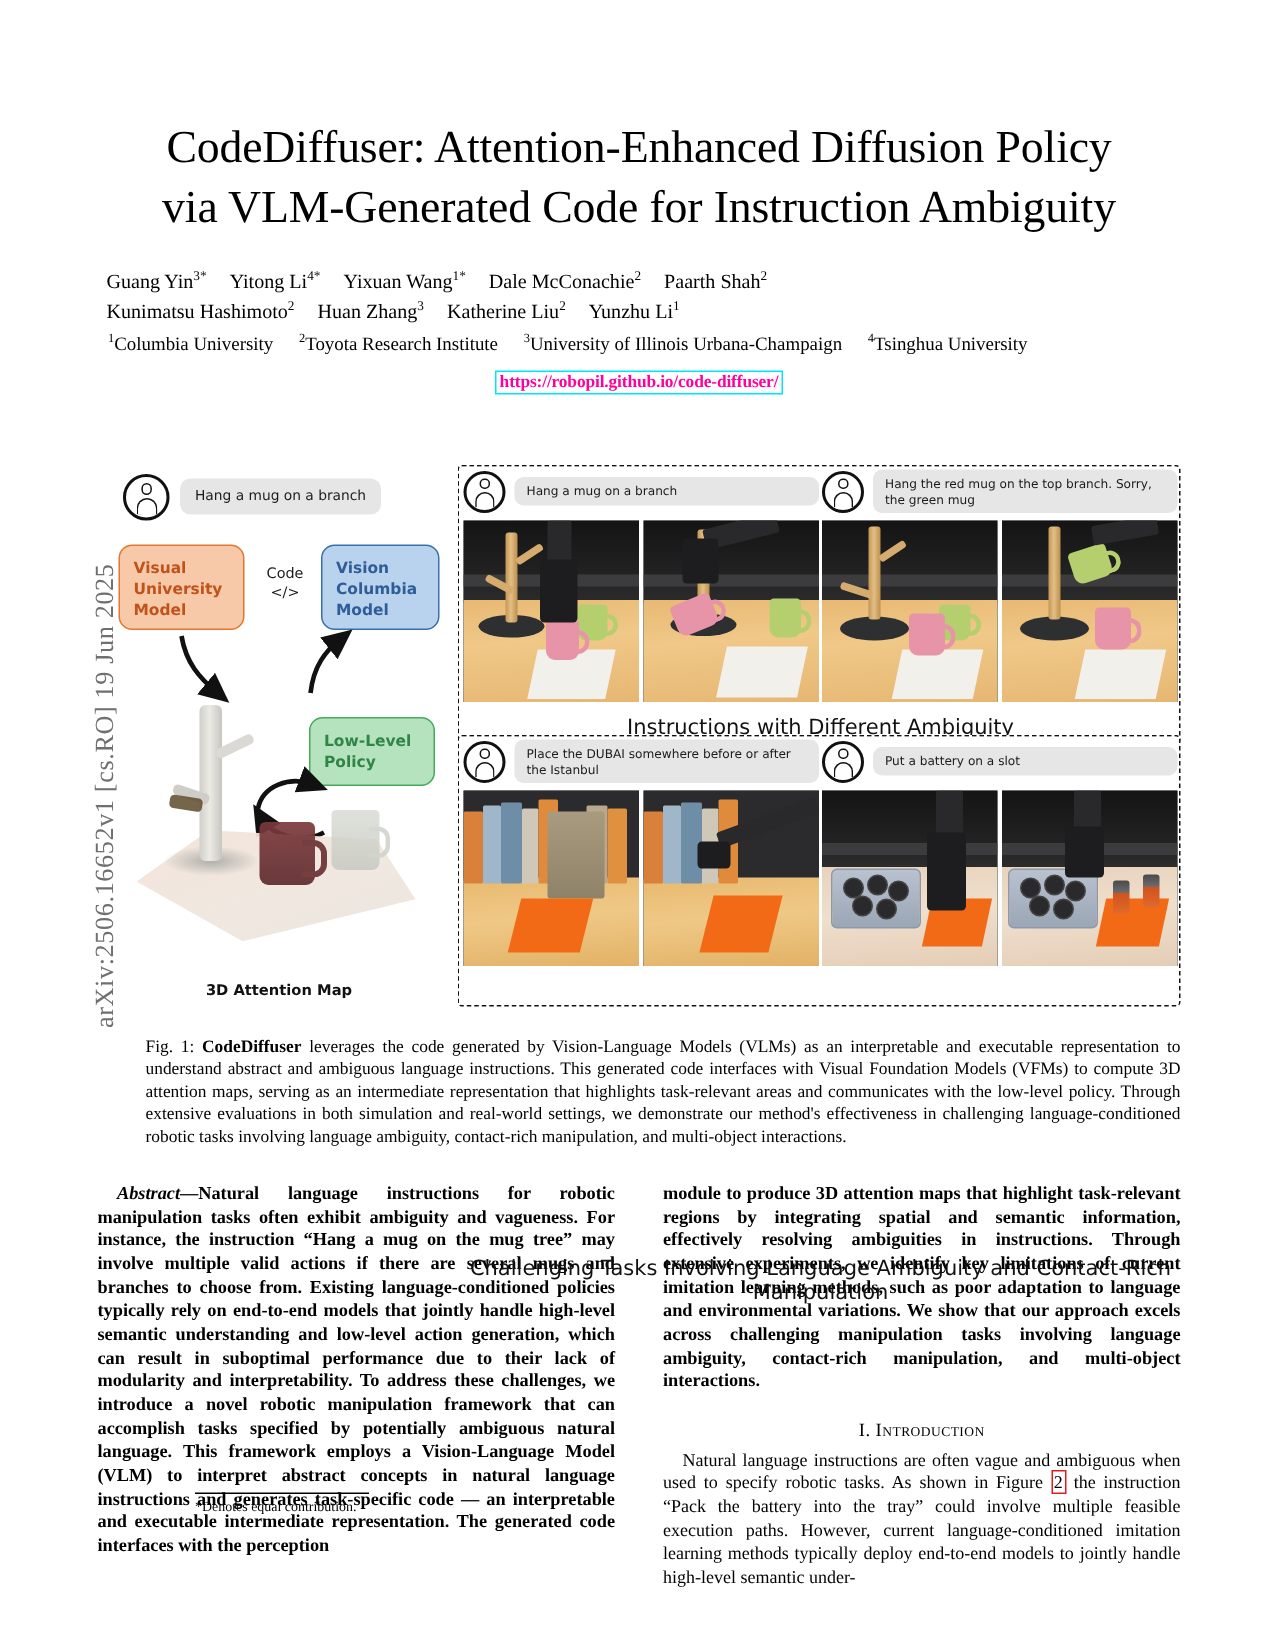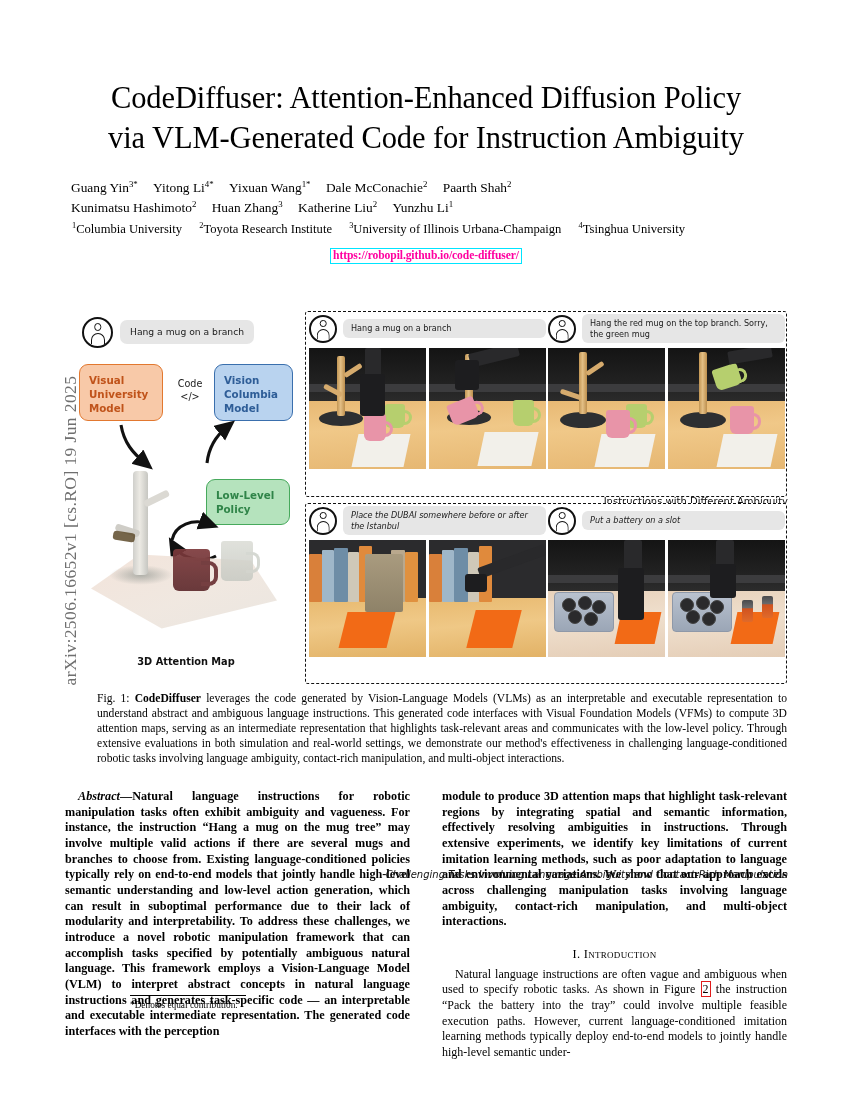--- a/index.html
+++ b/index.html
@@ -301,21 +301,21 @@
   .dash-panel {
     position: absolute;
     left: 0;
     width: 482px;
     border: 1.7px dashed #111;
     border-radius: 3px;
     box-sizing: border-box;
     background: #fff;
   }
   .dash-top { top: 0; height: 186px; }
-  .dash-bottom { top: 192px; height: 181px; font-style: italic; }
+  .dash-bottom { top: 180px; height: 181px; }
 
   .pair {
     position: absolute;
     width: 237px;
   }
   .pair-left { left: 3px; }
   .pair-right { left: 242px; }
 
   .inst-row {
     display: flex;
@@ -462,25 +462,24 @@
     position: absolute;
     width: 11px; height: 22px;
     background: linear-gradient(180deg, #4a4a4c 0%, #6a6a6c 35%, #d1531f 40%, #e06a2a 100%);
     border-radius: 2px;
   }
 
   .panel-caption {
     position: absolute;
     left: 0;
     width: 482px;
-    text-align: right;
+    text-align: center;
     font-family: "DejaVu Sans", sans-serif;
-    font-size: 10px;
+    font-size: 14px;
     color: #111;
-    margin-top: 18px;
   }
   .cap-top { top: 166px; }
   .cap-bottom { top: 347px; }
 
   
   .fig-caption {
     margin-top: 7px;
     font-size: 11.6px;
     line-height: 1.30;
     text-align: justify;

